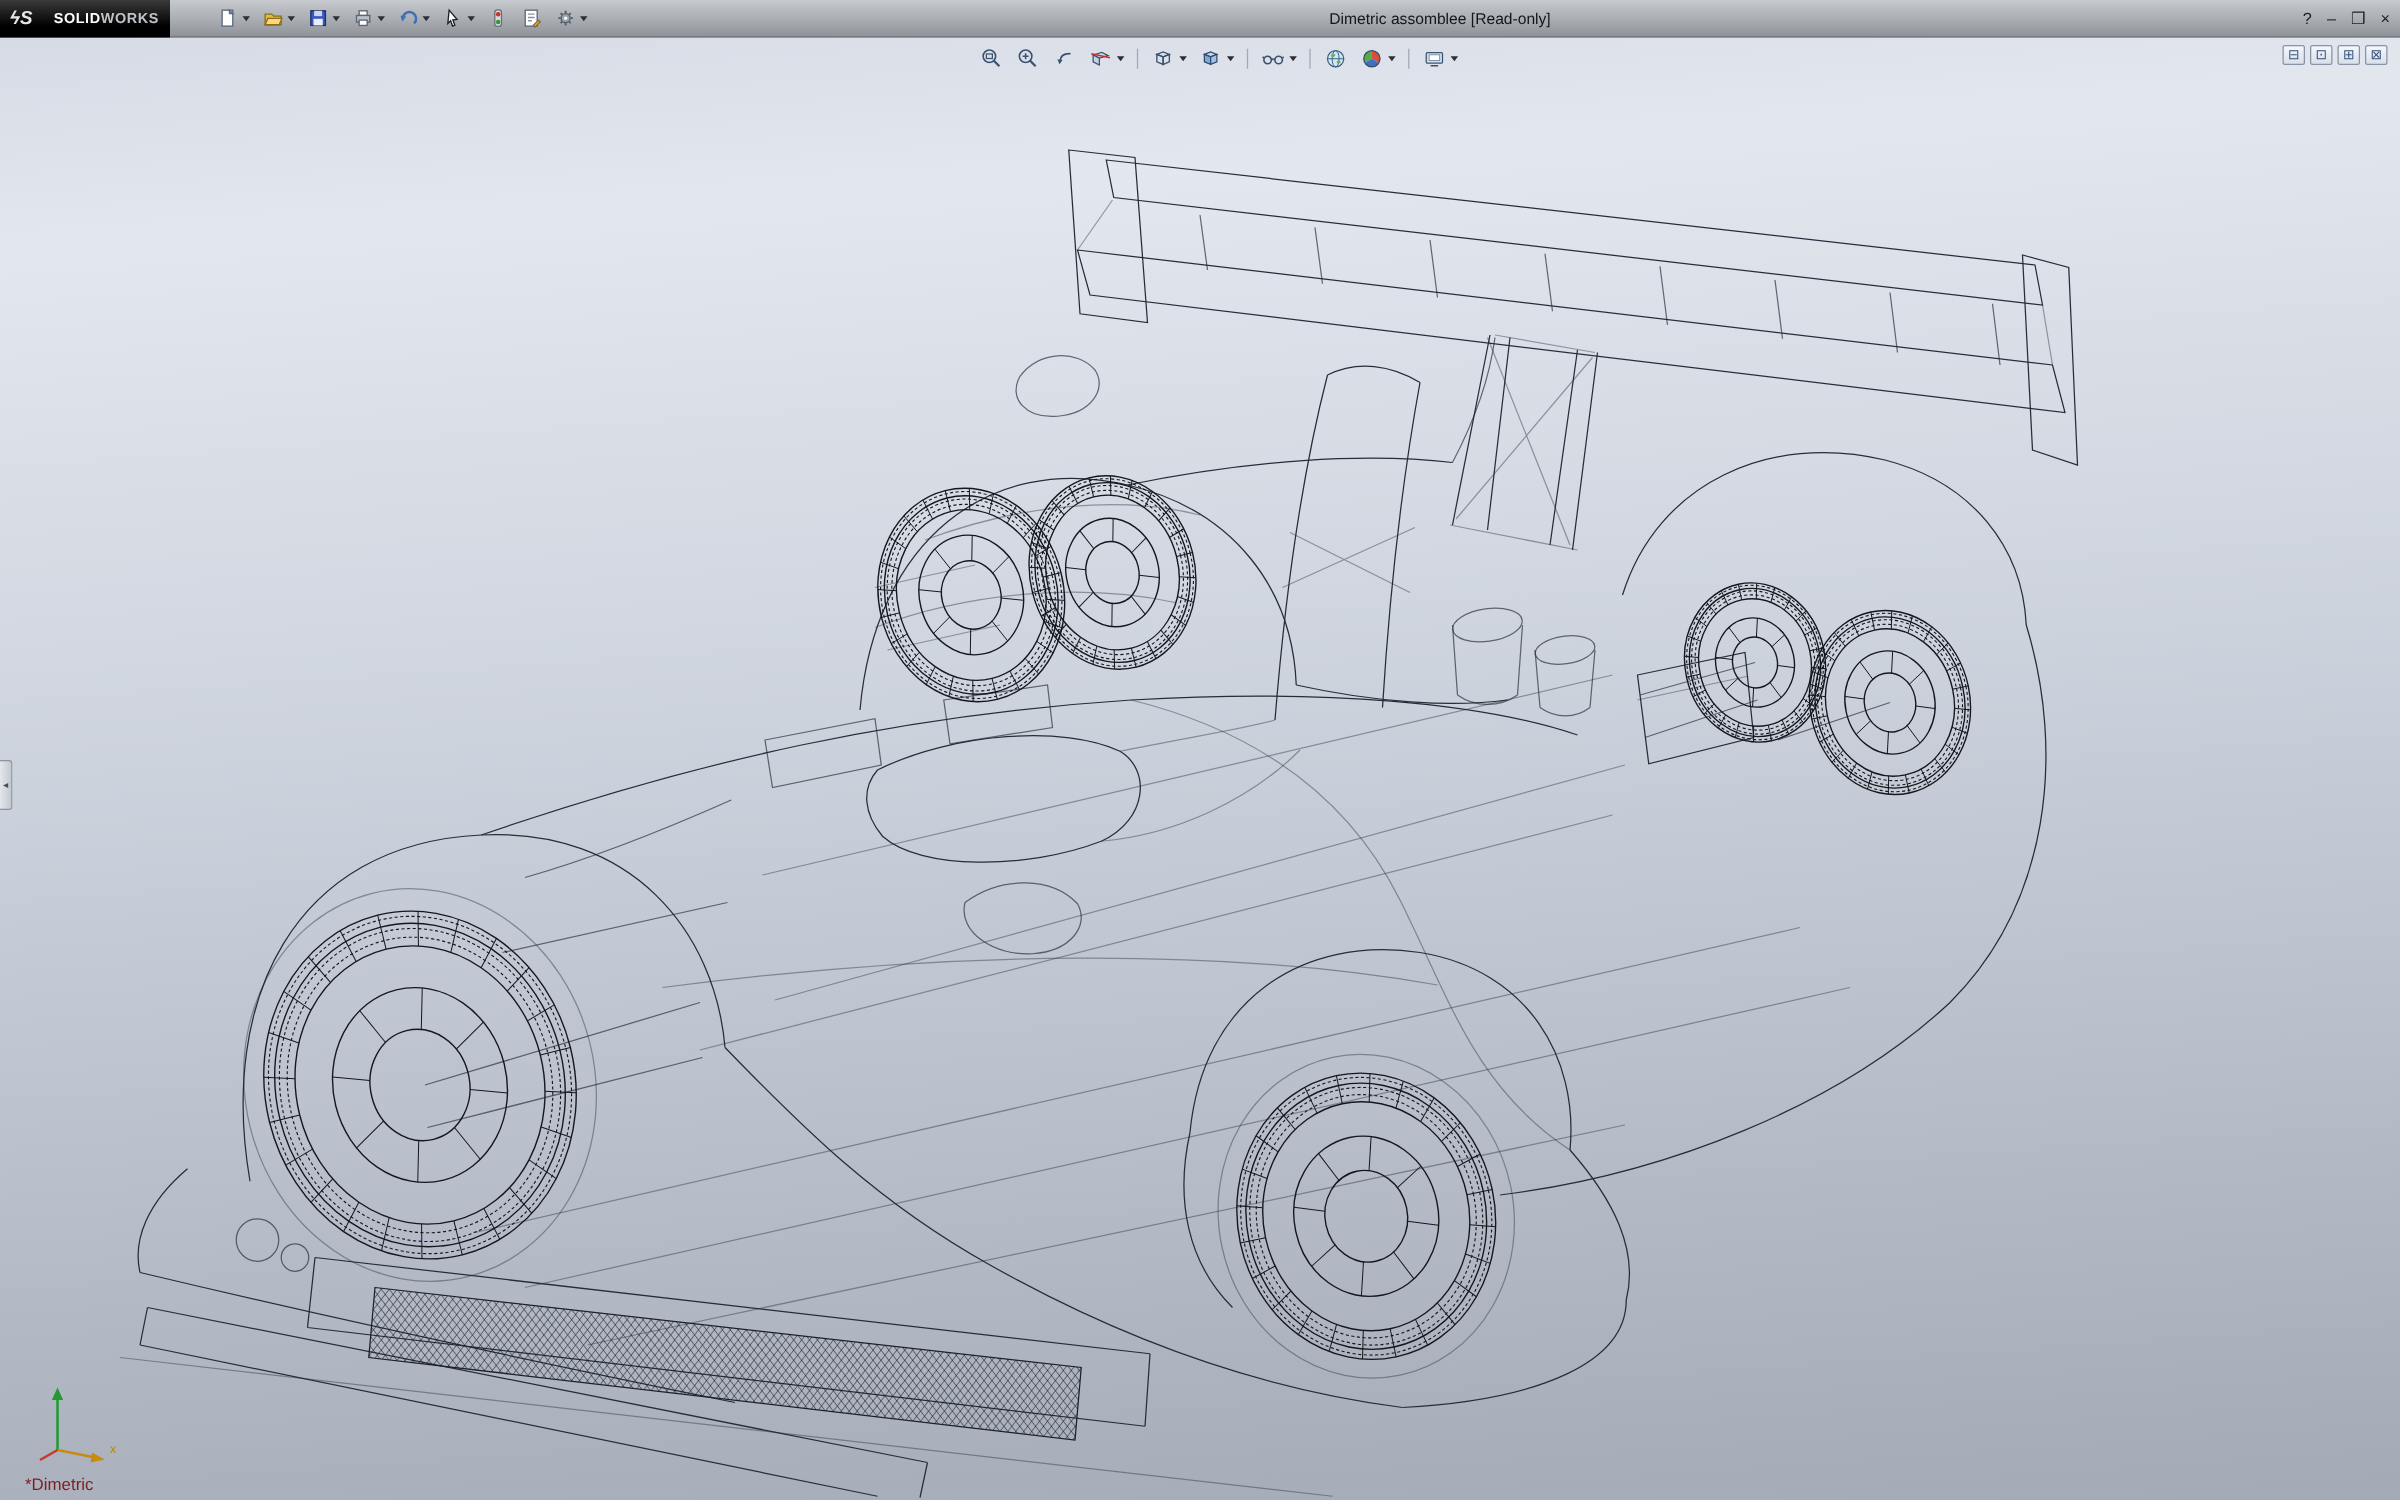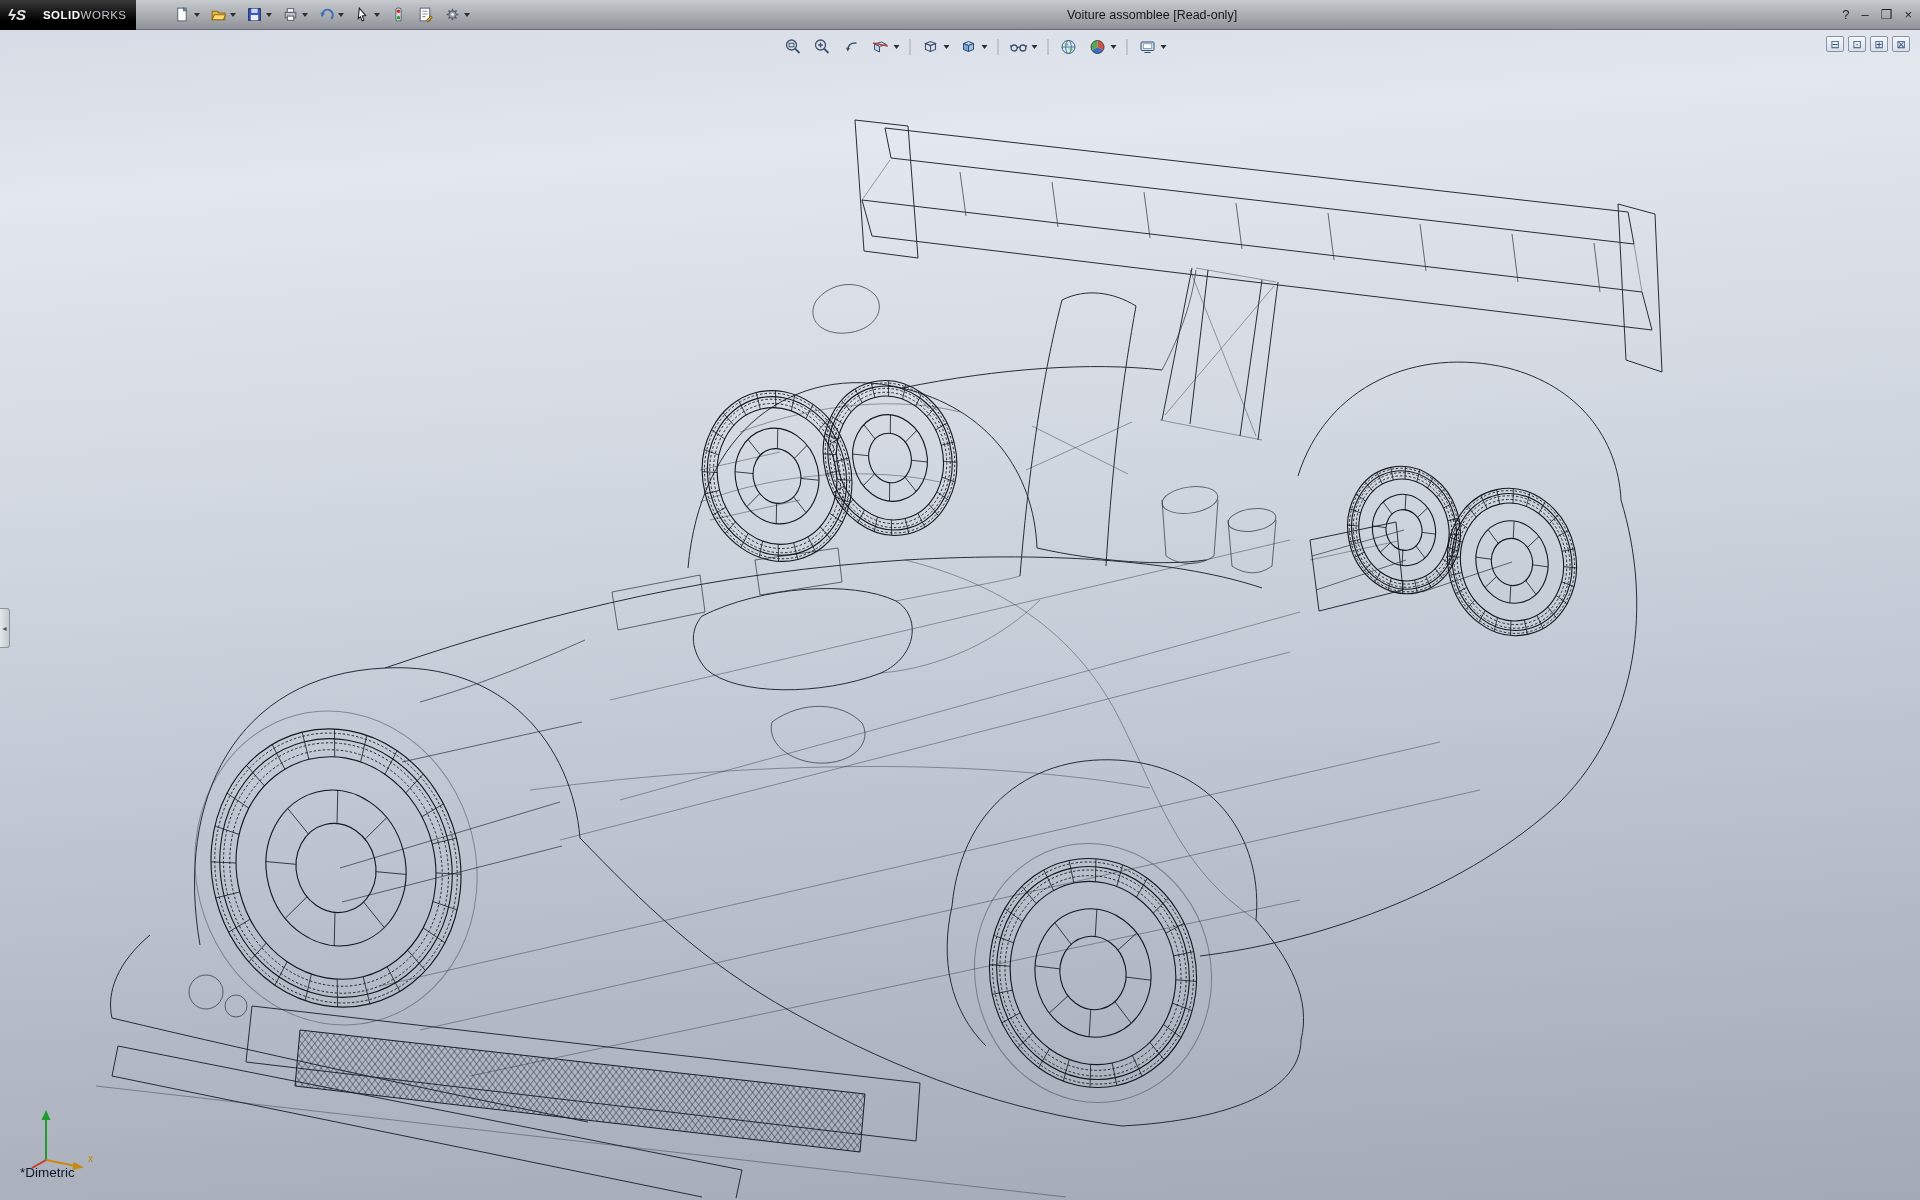--- a/index.html
+++ b/index.html
@@ -12,21 +12,21 @@
     border-bottom:1px solid #686c72;
     display:flex; align-items:center;
   }
   .logo-block {
     height:30px; width:136px; flex:0 0 auto;
     background:linear-gradient(#3a3a3a, #000 70%);
     color:#fff; display:flex; align-items:center; gap:6px; padding:0 8px;
   }
   .logo-mark { font-style:italic; font-weight:bold; font-size:15px; color:#e8e8e8;text-align:center; }
   .brand { font-size:11.5px; letter-spacing:.5px; }
-  .brand b { font-weight:bold;margin-left:11px; } .brand span { color:#bfc3c8; font-weight:normal; }
+  .brand b { font-weight:bold;margin-left:11px; } .brand span { color:#bfc3c8; font-weight:bold; }
 
   .main-toolbar { display:flex; align-items:center; margin-left:36px; gap:6px; }
   .tb-btn { display:flex; align-items:center; height:24px; padding:0 2px; border-radius:2px; cursor:default; }
   .tb-btn svg { width:17px; height:17px; }
   .dd { width:0; height:0; border-left:3px solid transparent; border-right:3px solid transparent; border-top:4px solid #2b2f34; margin-left:3px; }
 
   .title-text {
     position:absolute; left:60%; transform:translateX(-50%);
     font-size:12.5px; color:#14161a; white-space:nowrap;
   }
@@ -64,22 +64,22 @@
   .left-tab {
     position:absolute; left:0; top:608px; width:10px; height:40px; z-index:20;
     background:linear-gradient(90deg,#e4e7ec,#c3c8d0); border:1px solid #8d939c; border-left:none;
     border-radius:0 3px 3px 0; display:flex; align-items:center; justify-content:center;
     font-size:7px; color:#4a5059; cursor:default;
   }
 
   
   .triad { position:absolute; left:14px; bottom:26px; z-index:20; pointer-events:none; }
   .orientation-label {
-    position:absolute; left:20px; bottom:20px; z-index:20;
-    font-size:13.5px; color:#0f172a;
+    position:absolute; left:20px; bottom:5px; z-index:20;
+    font-size:13.5px; color:#7f1d1d;
   }
 </style>
 </head>
 <body>
 
 <div class="viewport"></div>
 
 <svg id="car" viewBox="0 0 1920 1200" aria-hidden="true">
   <defs>
     <pattern id="meshA" width="5" height="5" patternUnits="userSpaceOnUse" patternTransform="rotate(38)">
@@ -493,21 +493,21 @@
     <div class="tb-btn" title="Options">
       <svg viewBox="0 0 16 16">
         <circle cx="8" cy="8" r="3.4" fill="#9aa3ad" stroke="#555d66"></circle>
         <circle cx="8" cy="8" r="1.2" fill="#ffffff"></circle>
         <path d="M8,2.5 V4.3 M8,11.7 V13.5 M2.5,8 H4.3 M11.7,8 H13.5 M4.2,4.2 L5.4,5.4 M10.6,10.6 L11.8,11.8 M11.8,4.2 L10.6,5.4 M5.4,10.6 L4.2,11.8" stroke="#555d66" stroke-width="1.4"></path>
       </svg>
         <span class="dd"></span>
     </div>
   </div>
 
-  <div class="title-text">Voiture assomblee [Read-only]</div>
+  <div class="title-text">Dimetric assomblee [Read-only]</div>
 
   <div class="win-controls">
     <span class="win-btn">?</span>
     <span class="win-btn">–</span>
     <span class="win-btn">❒</span>
     <span class="win-btn">×</span>
   </div>
 </div>
 
 <div class="hud">

